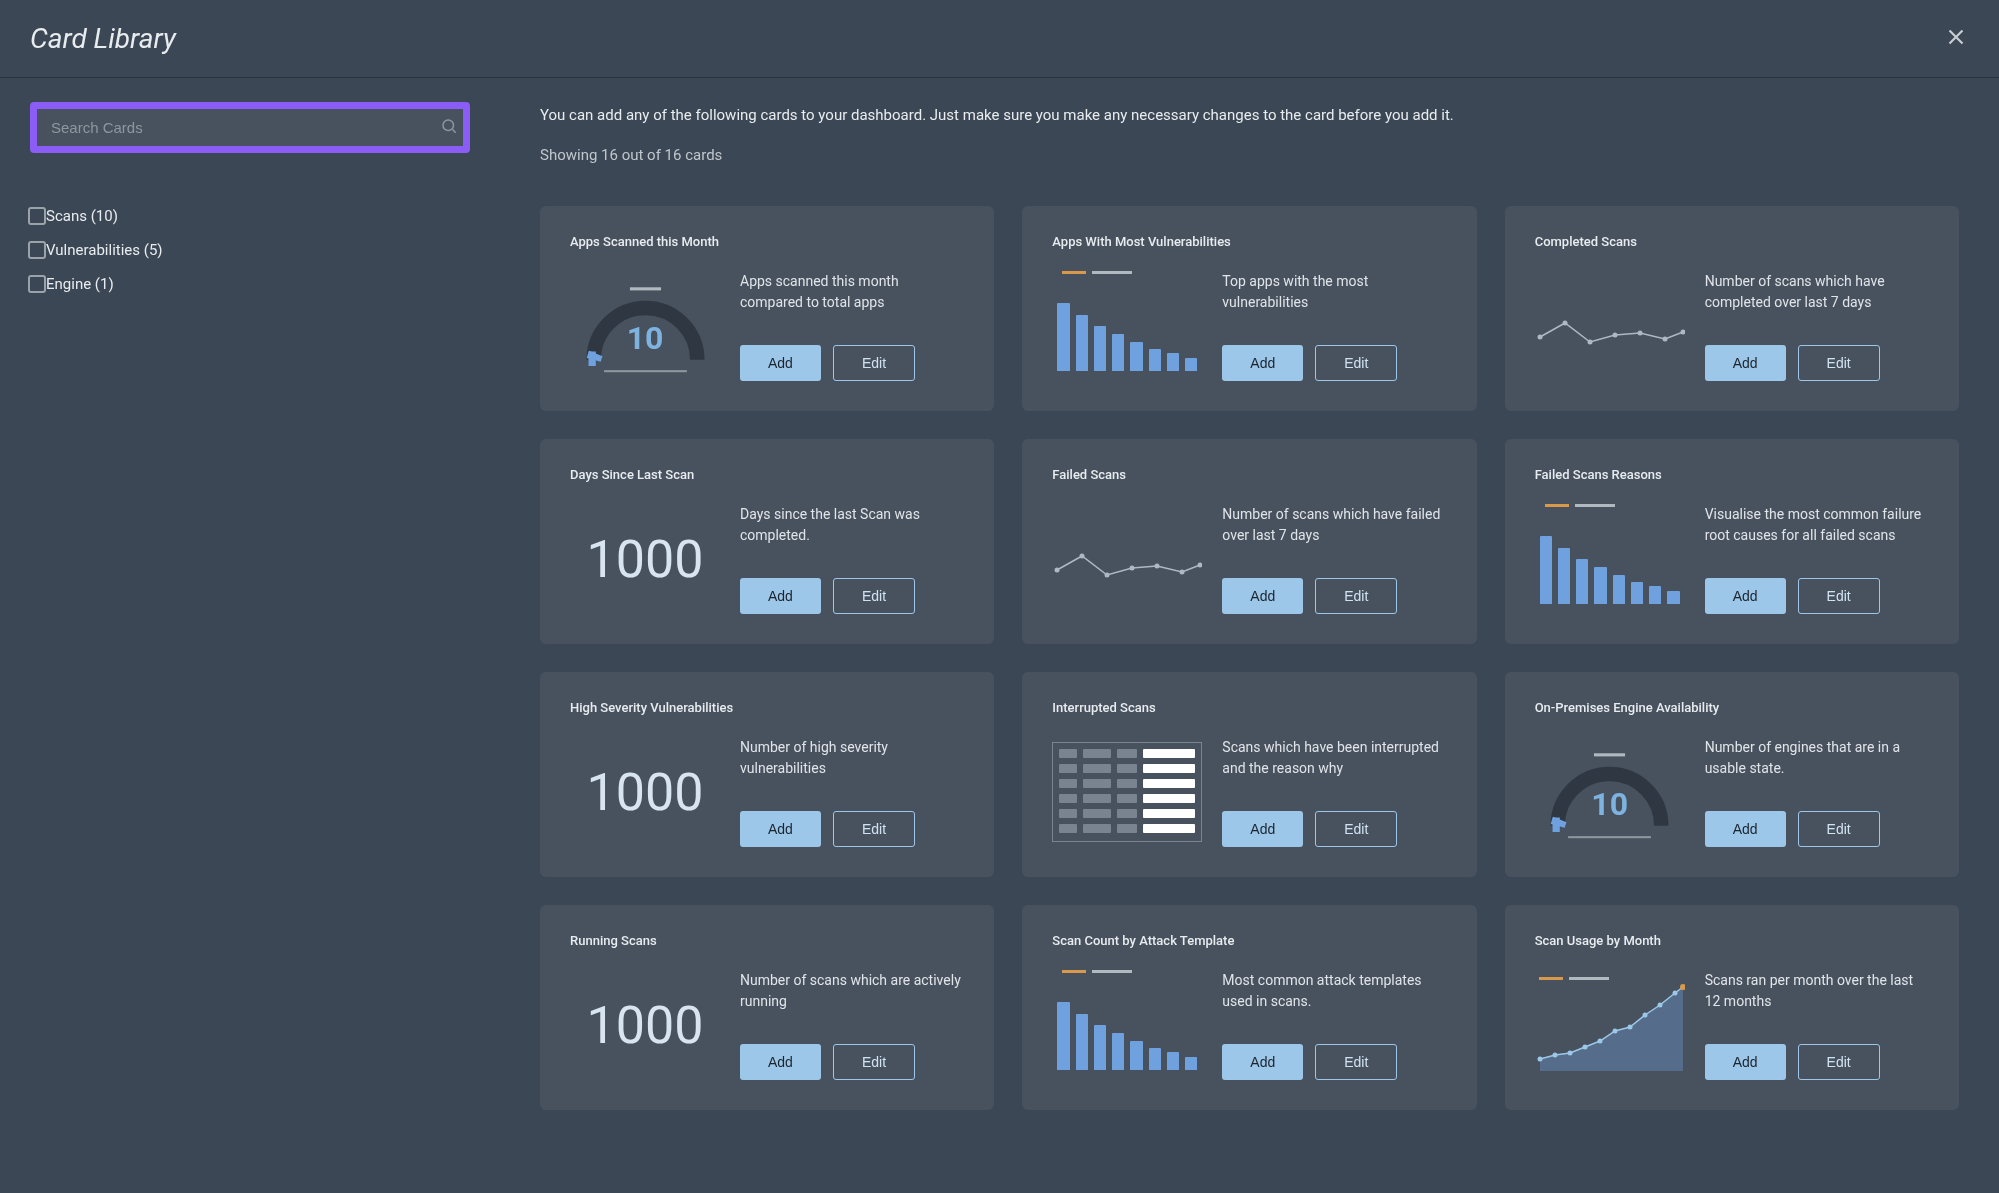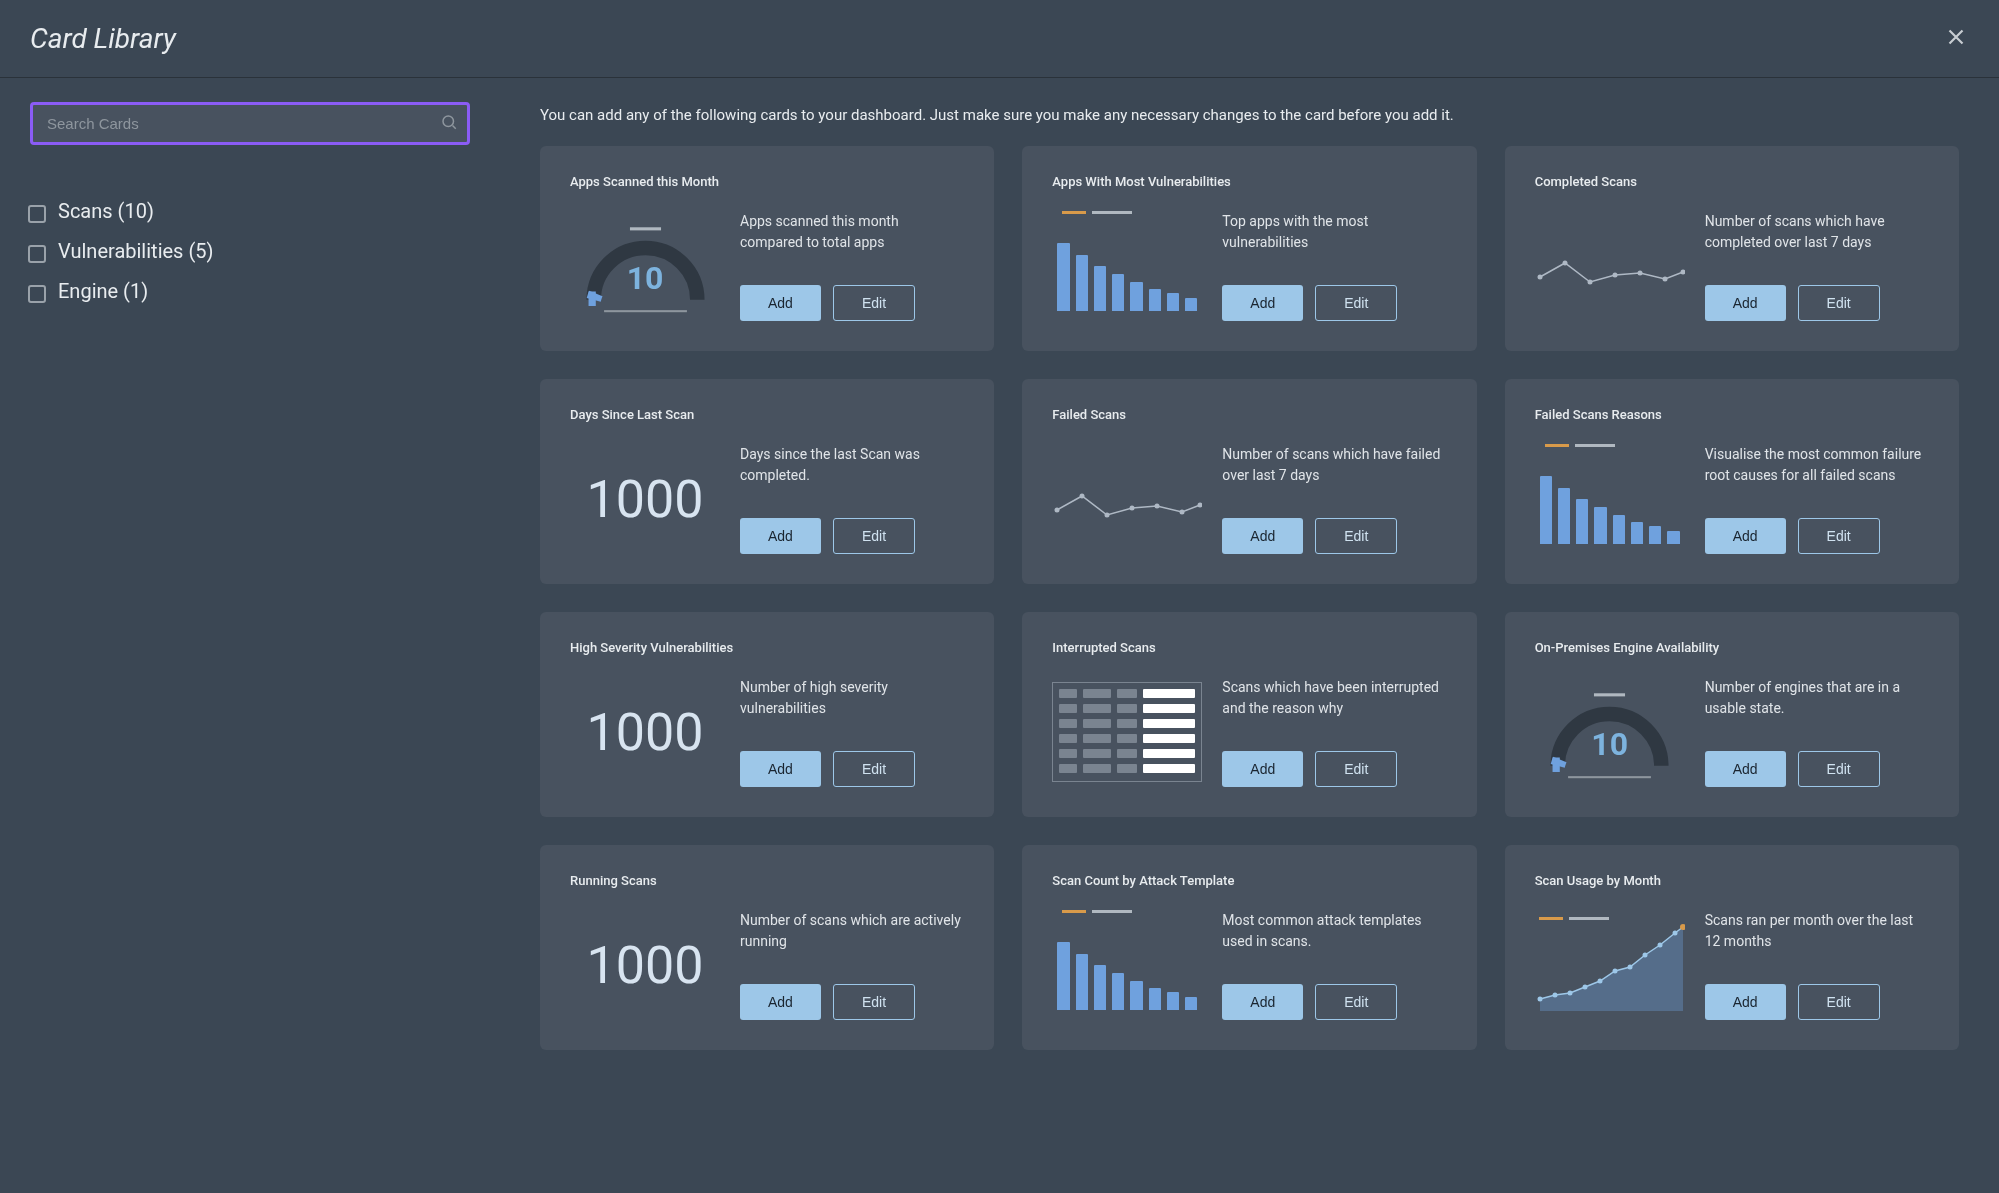--- a/index.html
+++ b/index.html
@@ -4,28 +4,28 @@
 <style>
 * { box-sizing: border-box; margin: 0; padding: 0; }
 body { font-family: -apple-system, BlinkMacSystemFont, "Segoe UI", Roboto, Arial, sans-serif; background: #3b4754; color: #e8ecef; width: 1999px; height: 1193px; overflow: hidden; }
 .header { display: flex; align-items: center; justify-content: space-between; padding: 22px 30px; border-bottom: 1px solid #2a323a; }
 .header h1 { font-size: 28px; font-weight: 400; font-style: italic; }
 .close { cursor: pointer; }
 .body { display: flex; height: calc(100% - 70px); }
 .sidebar { width: 500px; background: #3b4754; overflow-y: auto; }
 .search-wrap { padding: 24px 30px 28px; }
 .search-box { position: relative; }
-.search-box input { width: 100%; background: #48525f; border: 3px solid #8b5cf6; border-radius: 4px; padding: 10px 40px 10px 14px; color: #c8cdd2; font-size: 15px; outline: none; }
+.search-box input { width: 100%; background: #48525f; border: 7px solid #8b5cf6; border-radius: 4px; padding: 10px 40px 10px 14px; color: #c8cdd2; font-size: 15px; outline: none; }
 .search-box input::placeholder { color: #8e969e; }
 .search-icon { position: absolute; right: 12px; top: 50%; transform: translateY(-50%); }
 .cat-header { display: flex; align-items: center; justify-content: space-between; background: #333d47; padding: 18px 28px; cursor: pointer; }
 .cat-header span { font-size: 16px; }
 .chevron { display: inline-block; }
 .cat-list { padding: 18px 28px; }
-.cat-item { display: flex; align-items: flex-end; gap: 12px; padding: 8px 0; cursor: pointer; font-size: 20px; }
+.cat-item { display: flex; align-items: flex-start; padding: 8px 0; cursor: pointer; font-size: 15px; }
 .checkbox { width: 18px; height: 18px; border: 2px solid #9aa2aa; border-radius: 3px; display: inline-block; }
 .main { flex: 1; padding: 28px 40px; overflow-y: auto; }
 .instr { font-size: 15px; margin-bottom: 22px; color: #e8ecef; }
 .count { font-size: 15px; color: #c0c6cc; margin-bottom: 42px; }
 .grid { display: grid; grid-template-columns: repeat(3, 1fr); gap: 28px; }
 .card { background: #48525f; border-radius: 6px; padding: 28px 30px 30px; }
 .card-title { font-size: 13px; font-weight: 500; margin-bottom: 22px; }
 .card-body { display: flex; gap: 20px; }
 .preview { width: 150px; height: 110px; flex-shrink: 0; display: flex; align-items: center; justify-content: center; position: relative; }
 .card-right { flex: 1; display: flex; flex-direction: column; }
@@ -88,20 +88,21 @@
       </div>
       <div class="cat-item">
         <span class="checkbox"></span>
         <span>Engine (1)</span>
       </div>
     </div>
   </div>
 
   <div class="main">
     <p class="instr">You can add any of the following cards to your dashboard. Just make sure you make any necessary changes to the card before you add it.</p>
+    <p class="count">Showing 16 out of 16 cards</p>
     <div class="grid" id="card-grid">
         <div class="card">
           <div class="card-title">Apps Scanned this Month</div>
           <div class="card-body">
             <div class="preview gauge">
               <svg viewBox="0 0 140 90">
                 <rect x="55" y="8" width="30" height="3" fill="#b0b8c0"></rect>
                 <path d="M 20 78 A 50 50 0 0 1 120 78" stroke="#2f3842" stroke-width="14" fill="none"></path>
                 <path d="M 20 78 A 50 50 0 0 1 22 72" stroke="#6fa1de" stroke-width="14" fill="none"></path>
                 <rect x="15" y="70" width="7" height="14" fill="#6fa1de"></rect>

